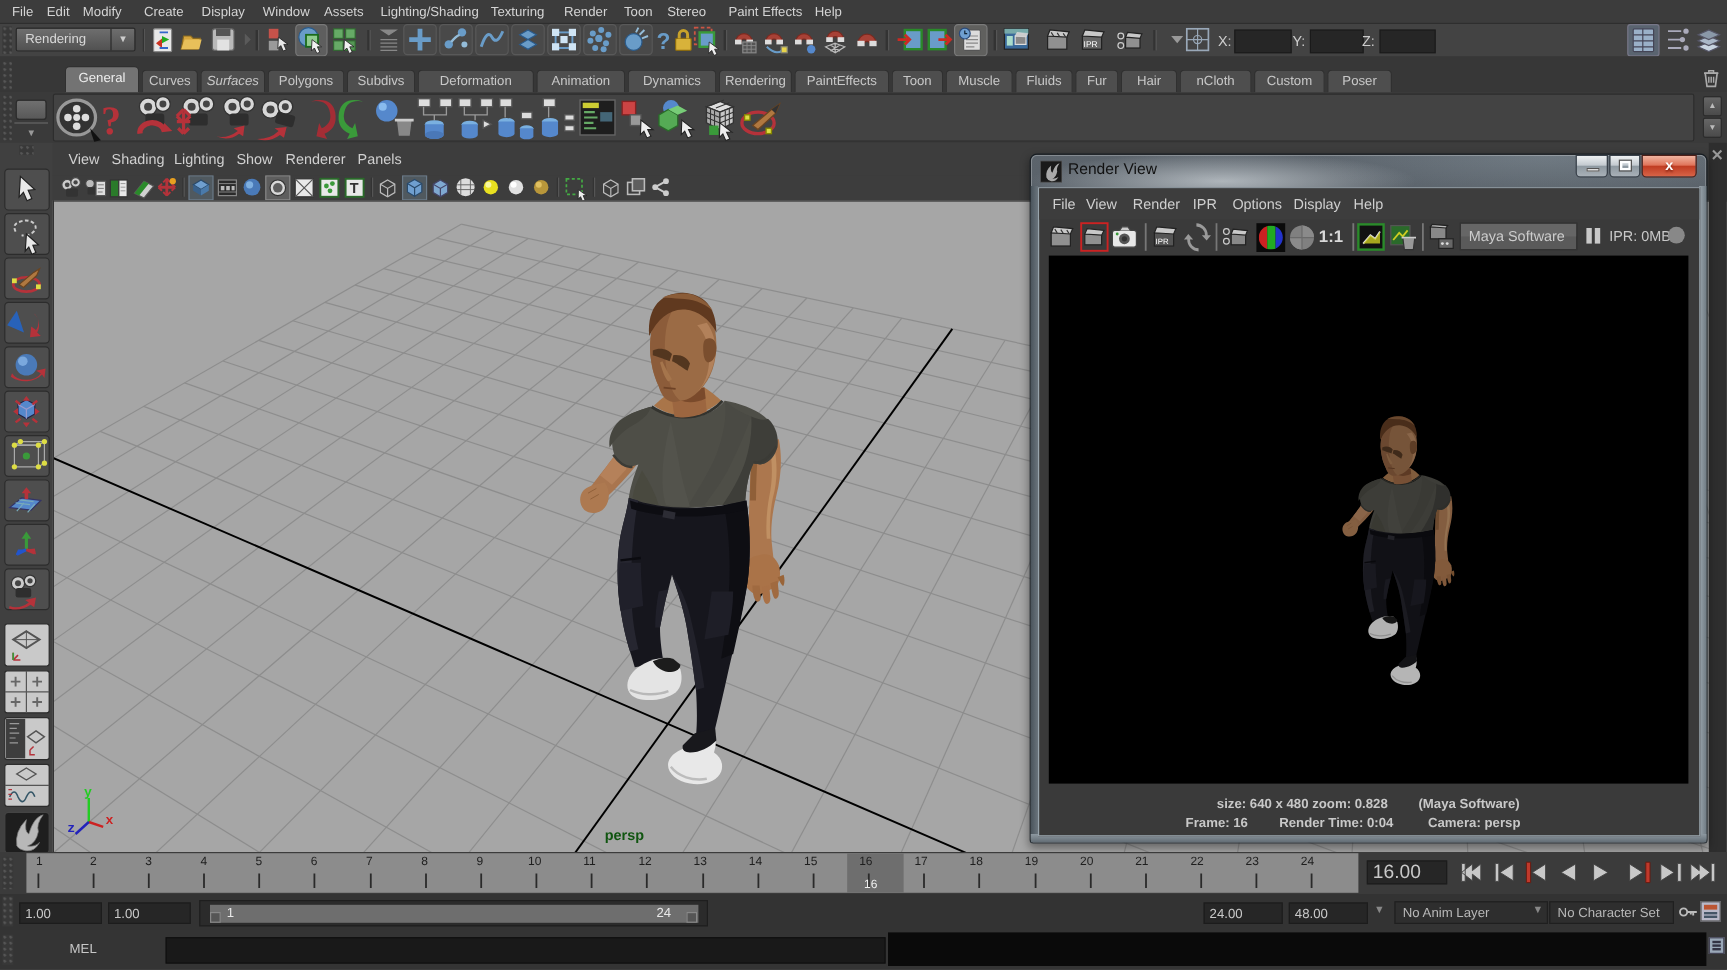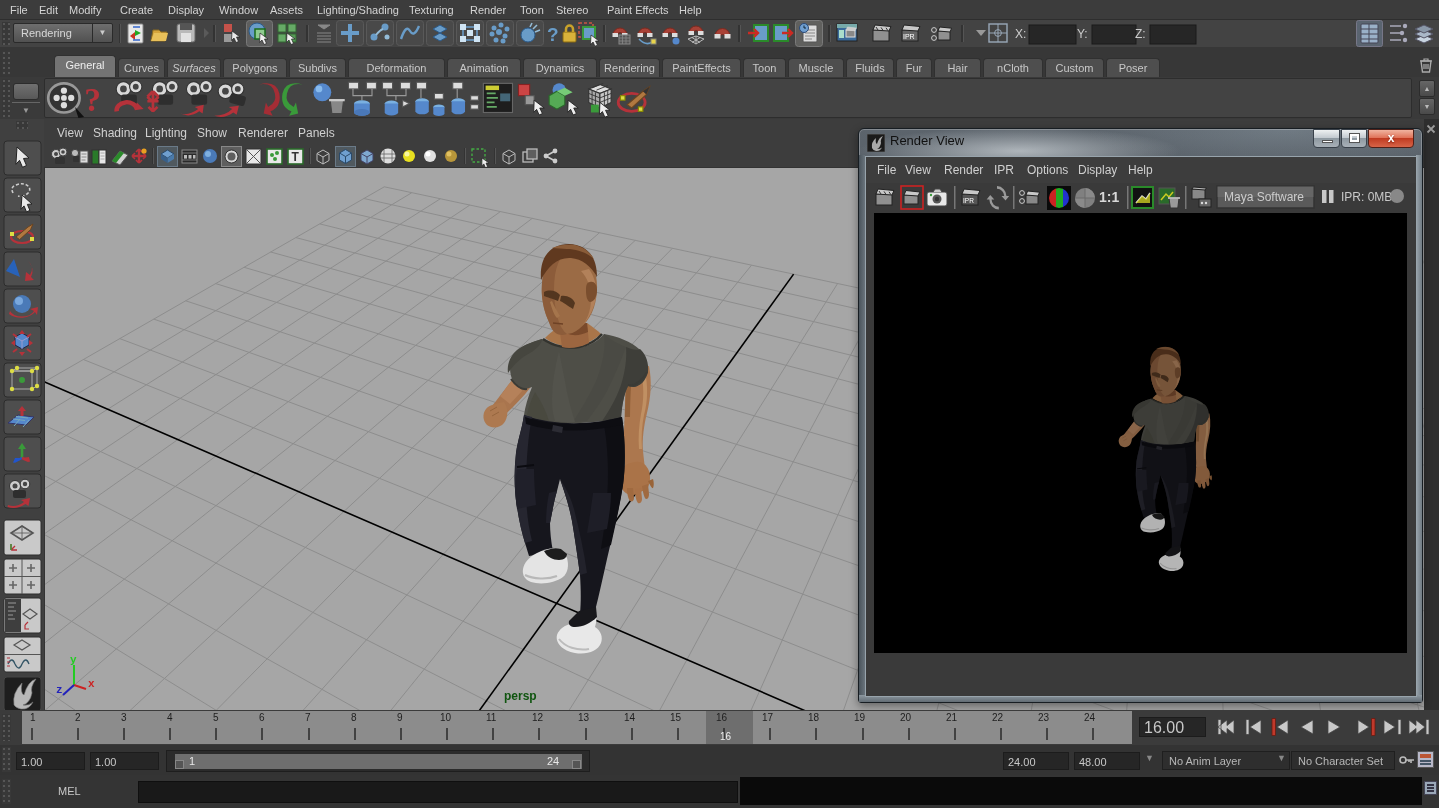--- a/index.html
+++ b/index.html
@@ -943,20 +943,27 @@
 </svg>
 
 <div class="abs" style="left:8px;top:56px;width:533px;height:440px;background:#000;overflow:hidden;">
 <svg width="533" height="440" viewBox="0 0 533 440" style="filter:brightness(0.78) saturate(0.92)">
 <g transform="translate(-19.5,0.6) scale(0.5476)">
               <use href="#char"></use>
             </g>
 </svg>
 </div>
 
+<div class="abs" style="left:0;top:500px;width:550px;height:40px;color:#c8c8c8;font-size:11px;font-weight:bold;">
+<div style="position:absolute;left:148px;top:7px;">size: 640 x 480 zoom: 0.828</div>
+<div style="position:absolute;left:316px;top:7px;">(Maya Software)</div>
+<div style="position:absolute;left:122px;top:23px;">Frame: 16</div>
+<div style="position:absolute;left:200px;top:23px;">Render Time: 0:04</div>
+<div style="position:absolute;left:324px;top:23px;">Camera: persp</div>
+</div>
 </div>
 </div>
 
 <div id="timeline" class="abs">
 <div class="dots" style="position:absolute;left:2px;top:4px;width:9px;height:27px;"></div>
 <div id="ruler">
 <svg width="1110" height="33" viewBox="0 0 1110 33">
 <rect x="684" y="0" width="47" height="33" fill="#6e6e6e"></rect>
 <g fill="#1e1e1e" font-size="10" font-family="Liberation Sans">
 <text x="8" y="10">1</text>

